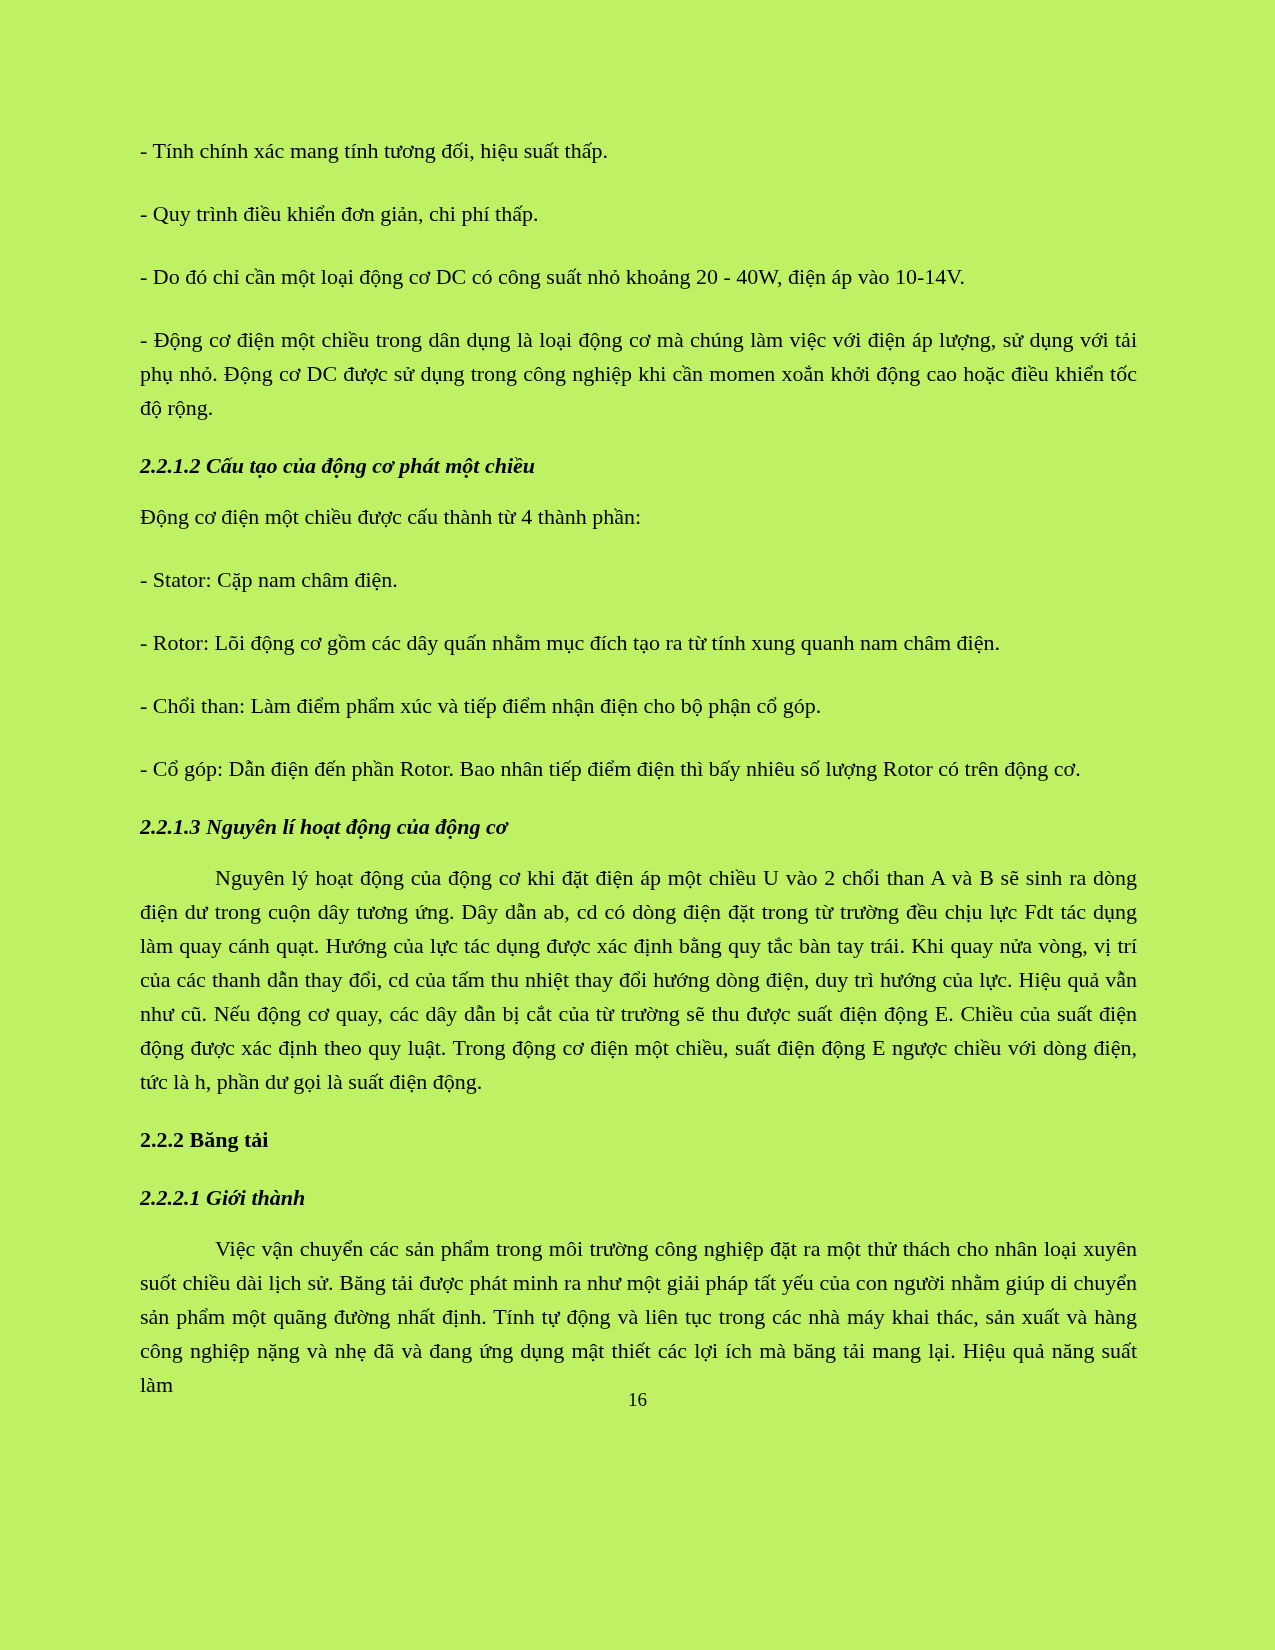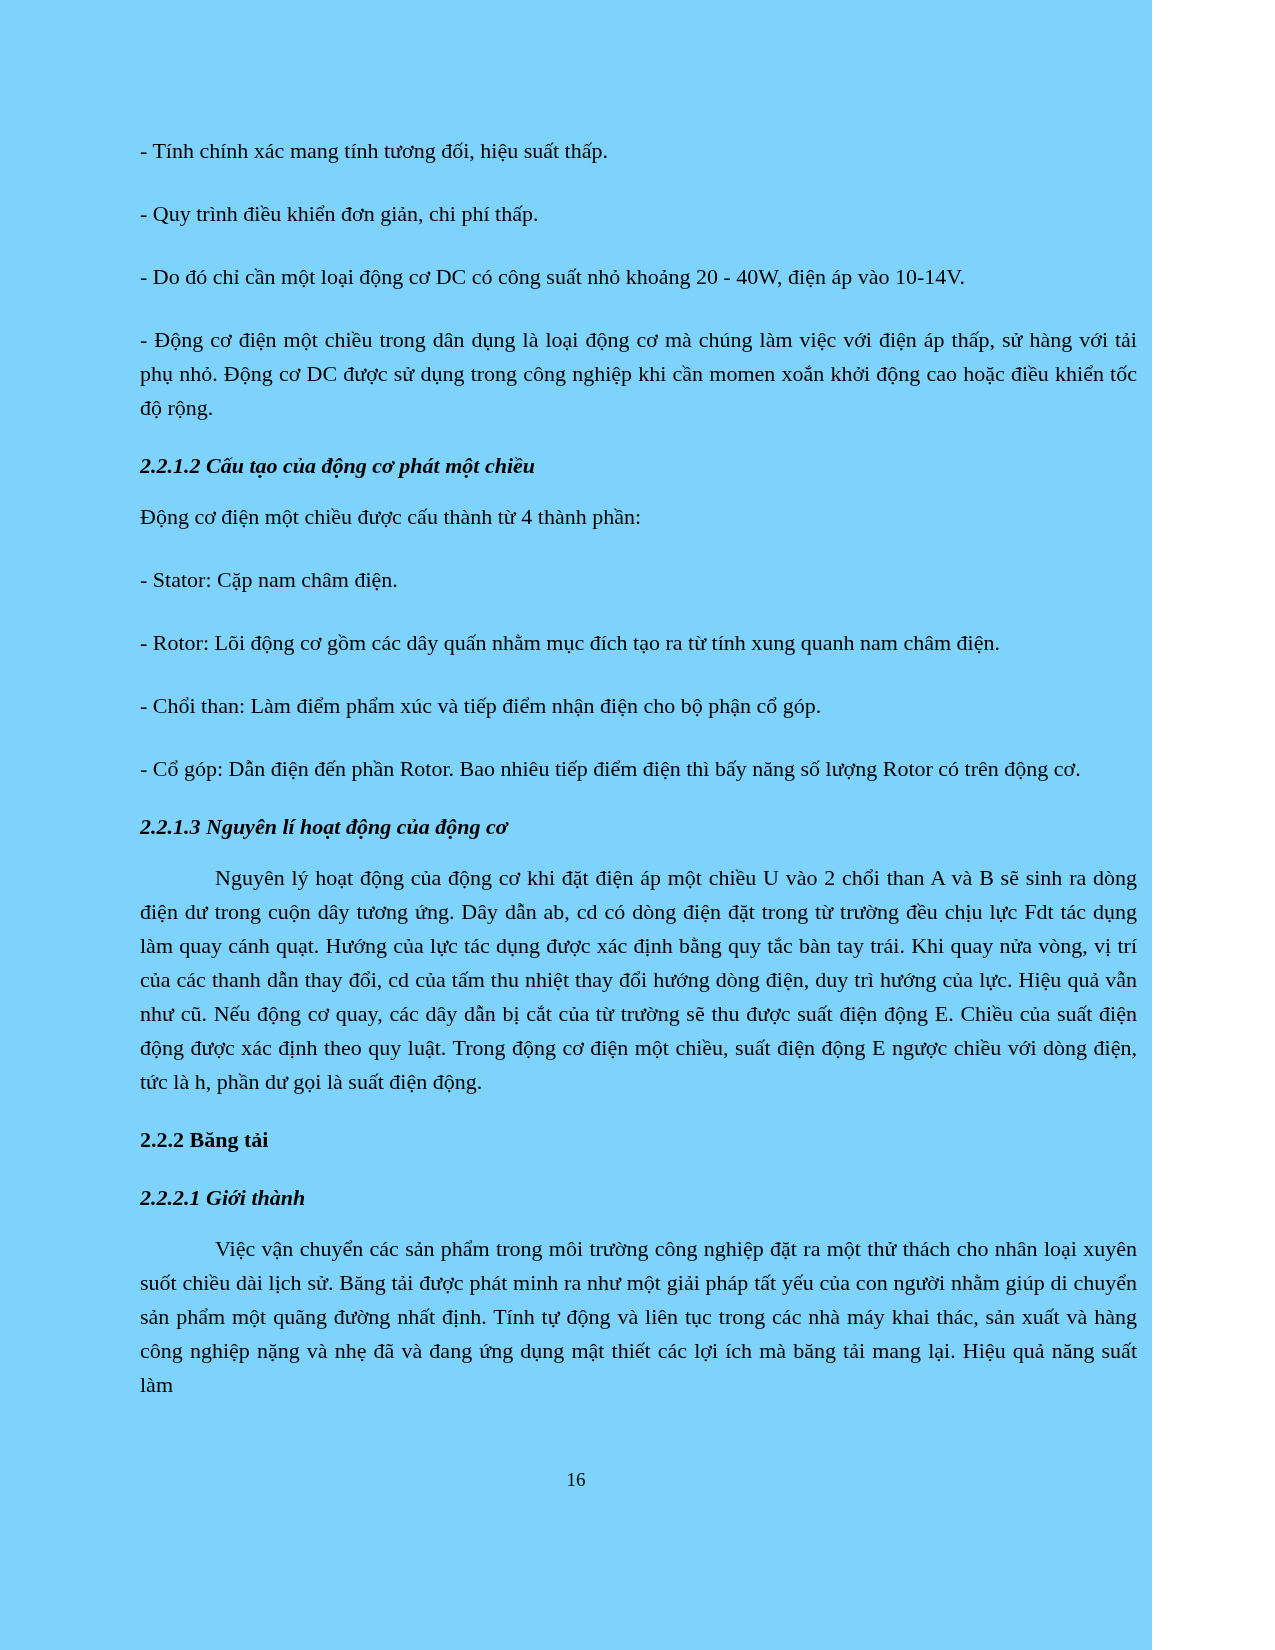--- a/index.html
+++ b/index.html
@@ -4,23 +4,23 @@
 <style>
   * { margin: 0; padding: 0; box-sizing: border-box; }
   html, body { background: #ffffff; }
   body {
     width: 1275px;
     font-family: "Liberation Serif", "DejaVu Serif", serif;
     color: #000000;
   }
   .page {
     position: relative;
-    width: 1152px;
+    width: 1275px;
     height: 1650px;
-    background: #7dd3fc;
+    background: #bef264;
     overflow: hidden;
   }
   .content {
     position: absolute;
     left: 140px;
     top: 134px;
     width: 997px;
     font-size: 22px;
     line-height: 34px;
   }
@@ -39,48 +39,48 @@
   .h3 {
     font-weight: bold;
     font-style: italic;
     font-size: 22px;
     margin-top: 24px;
     text-align: left;
   }
   .indent { text-indent: 75px; }
   .footer {
     position: absolute;
-    top: 1468px;
+    top: 1388px;
     left: 0;
     width: 100%;
     text-align: center;
   }
   .page-num {
     font-size: 19px;
     line-height: 24px;
   }
 </style>
 </head>
 <body>
 
 <div class="page">
   <div class="content">
 
     <p class="p first">- Tính chính xác mang tính tương đối, hiệu suất thấp.</p>
     <p class="p">- Quy trình điều khiển đơn giản, chi phí thấp.</p>
     <p class="p">- Do đó chỉ cần một loại động cơ DC có công suất nhỏ khoảng 20 - 40W, điện áp vào 10-14V.</p>
-    <p class="p">- Động cơ điện một chiều trong dân dụng là loại động cơ mà chúng làm việc với điện áp thấp, sử hàng với tải phụ nhỏ. Động cơ DC được sử dụng trong công nghiệp khi cần momen xoắn khởi động cao hoặc điều khiển tốc độ rộng.</p>
+    <p class="p">- Động cơ điện một chiều trong dân dụng là loại động cơ mà chúng làm việc với điện áp lượng, sử dụng với tải phụ nhỏ. Động cơ DC được sử dụng trong công nghiệp khi cần momen xoắn khởi động cao hoặc điều khiển tốc độ rộng.</p>
 
     <h3 class="h3">2.2.1.2 Cấu tạo của động cơ phát một chiều</h3>
     <p class="p tight">Động cơ điện một chiều được cấu thành từ 4 thành phần:</p>
 
     <p class="p">- Stator: Cặp nam châm điện.</p>
     <p class="p">- Rotor: Lõi động cơ gồm các dây quấn nhằm mục đích tạo ra từ tính xung quanh nam châm điện.</p>
     <p class="p">- Chổi than: Làm điểm phẩm xúc và tiếp điểm nhận điện cho bộ phận cổ góp.</p>
-    <p class="p">- Cổ góp: Dẫn điện đến phần Rotor. Bao nhiêu tiếp điểm điện thì bấy năng số lượng Rotor có trên động cơ.</p>
+    <p class="p">- Cổ góp: Dẫn điện đến phần Rotor. Bao nhân tiếp điểm điện thì bấy nhiêu số lượng Rotor có trên động cơ.</p>
 
     <h3 class="h3">2.2.1.3 Nguyên lí hoạt động của động cơ</h3>
     <p class="p tight indent">Nguyên lý hoạt động của động cơ khi đặt điện áp một chiều U vào 2 chổi than A và B sẽ sinh ra dòng điện dư trong cuộn dây tương ứng. Dây dẫn ab, cd có dòng điện đặt trong từ trường đều chịu lực Fdt tác dụng làm quay cánh quạt. Hướng của lực tác dụng được xác định bằng quy tắc bàn tay trái. Khi quay nửa vòng, vị trí của các thanh dẫn thay đổi, cd của tấm thu nhiệt thay đổi hướng dòng điện, duy trì hướng của lực. Hiệu quả vẫn như cũ. Nếu động cơ quay, các dây dẫn bị cắt của từ trường sẽ thu được suất điện động E. Chiều của suất điện động được xác định theo quy luật. Trong động cơ điện một chiều, suất điện động E ngược chiều với dòng điện, tức là h, phần dư gọi là suất điện động.</p>
 
     <h2 class="h2">2.2.2 Băng tải</h2>
     <h3 class="h3 tight">2.2.2.1 Giới thành</h3>
     <p class="p tight indent">Việc vận chuyển các sản phẩm trong môi trường công nghiệp đặt ra một thử thách cho nhân loại xuyên suốt chiều dài lịch sử. Băng tải được phát minh ra như một giải pháp tất yếu của con người nhằm giúp di chuyển sản phẩm một quãng đường nhất định. Tính tự động và liên tục trong các nhà máy khai thác, sản xuất và hàng công nghiệp nặng và nhẹ đã và đang ứng dụng mật thiết các lợi ích mà băng tải mang lại. Hiệu quả năng suất làm</p>
 
   </div>
 

